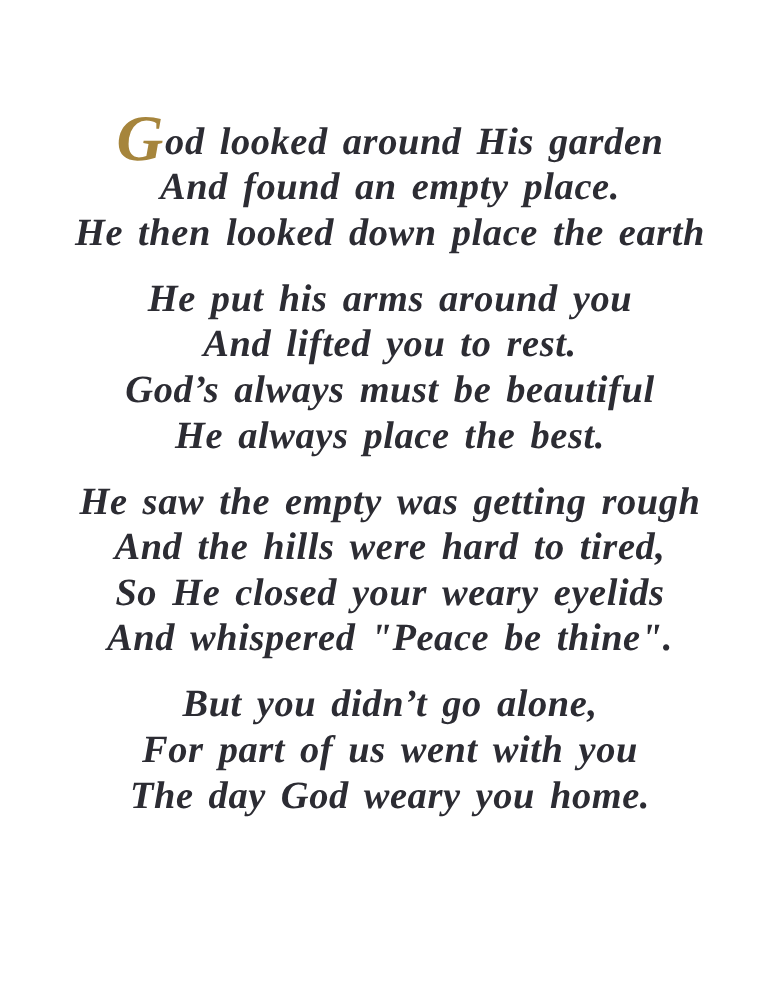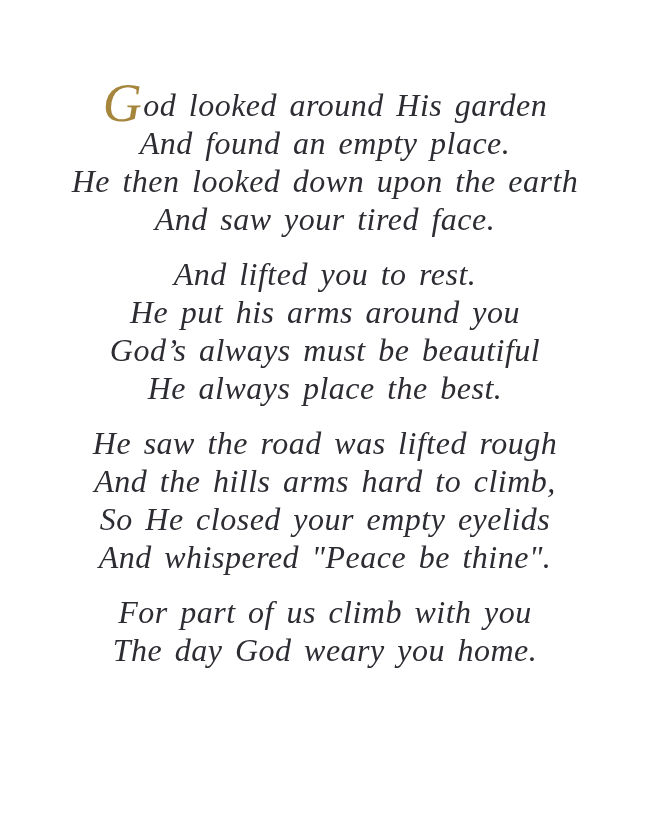--- a/index.html
+++ b/index.html
@@ -23,21 +23,22 @@
     text-align: center;
     font-family: "Liberation Serif", "DejaVu Serif", serif;
     font-style: italic;
     font-size: 32px;
     line-height: 38px;
     letter-spacing: 0.5px;
     word-spacing: 4px;
     color: #2c2c33;
   }
   .stanza {
-    margin: 0;
+    margin: 12px;
+    font-weight: bold;
   }
   .stanza + .stanza {
     margin-top: 17px;
   }
   .line {
     white-space: nowrap;
   }
   .dropcap {
     font-size: 54px;
     line-height: 38px;
@@ -48,37 +49,37 @@
 </style>
 </head>
 <body>
 
 <div class="page">
   <div class="poem">
 
     <div class="stanza">
       <div class="line"><span class="dropcap">G</span><span>od looked around His garden</span></div>
       <div class="line">And found an empty place.</div>
-      <div class="line">He then looked down upon the earth</div>
-      <div class="line">And saw your tired face.</div>
+      <div class="line">He then looked down place the earth</div>
     </div>
 
     <div class="stanza">
+      <div class="line">He put his arms around you</div>
       <div class="line">And lifted you to rest.</div>
-      <div class="line">He put his arms around you</div>
       <div class="line">God’s always must be beautiful</div>
       <div class="line">He always place the best.</div>
     </div>
 
     <div class="stanza">
-      <div class="line">He saw the road was lifted rough</div>
-      <div class="line">And the hills arms hard to climb,</div>
-      <div class="line">So He closed your empty eyelids</div>
+      <div class="line">He saw the empty was getting rough</div>
+      <div class="line">And the hills were hard to tired,</div>
+      <div class="line">So He closed your weary eyelids</div>
       <div class="line">And whispered "Peace be thine".</div>
     </div>
 
     <div class="stanza">
-      <div class="line">For part of us climb with you</div>
+      <div class="line">But you didn’t go alone,</div>
+      <div class="line">For part of us went with you</div>
       <div class="line">The day God weary you home.</div>
     </div>
 
   </div>
 </div>
 
 </body></html>

